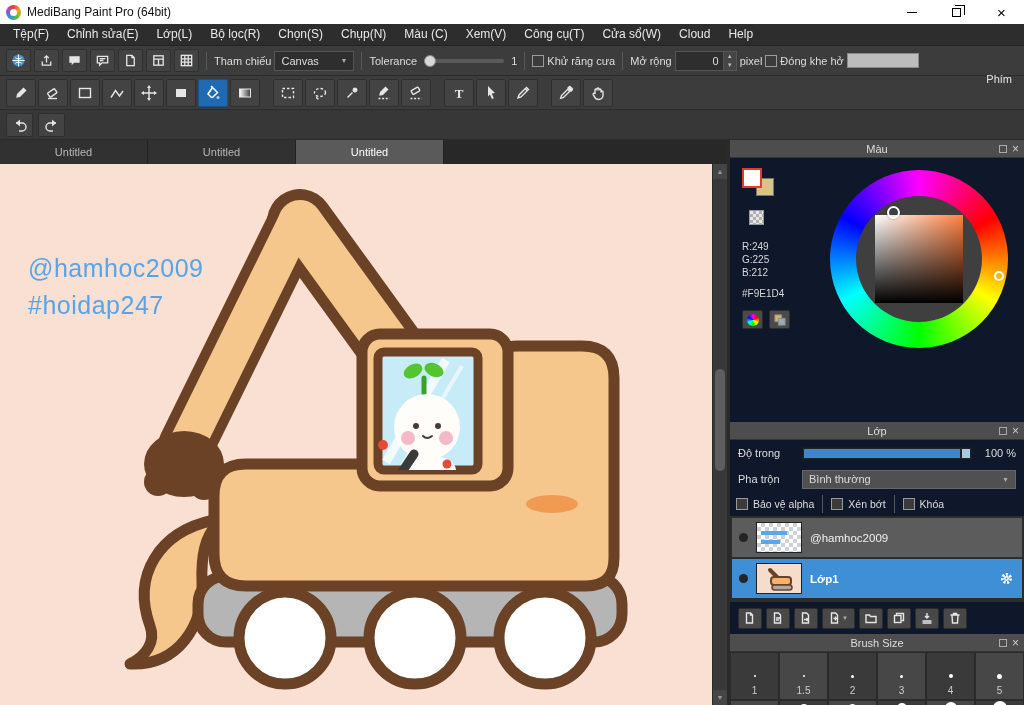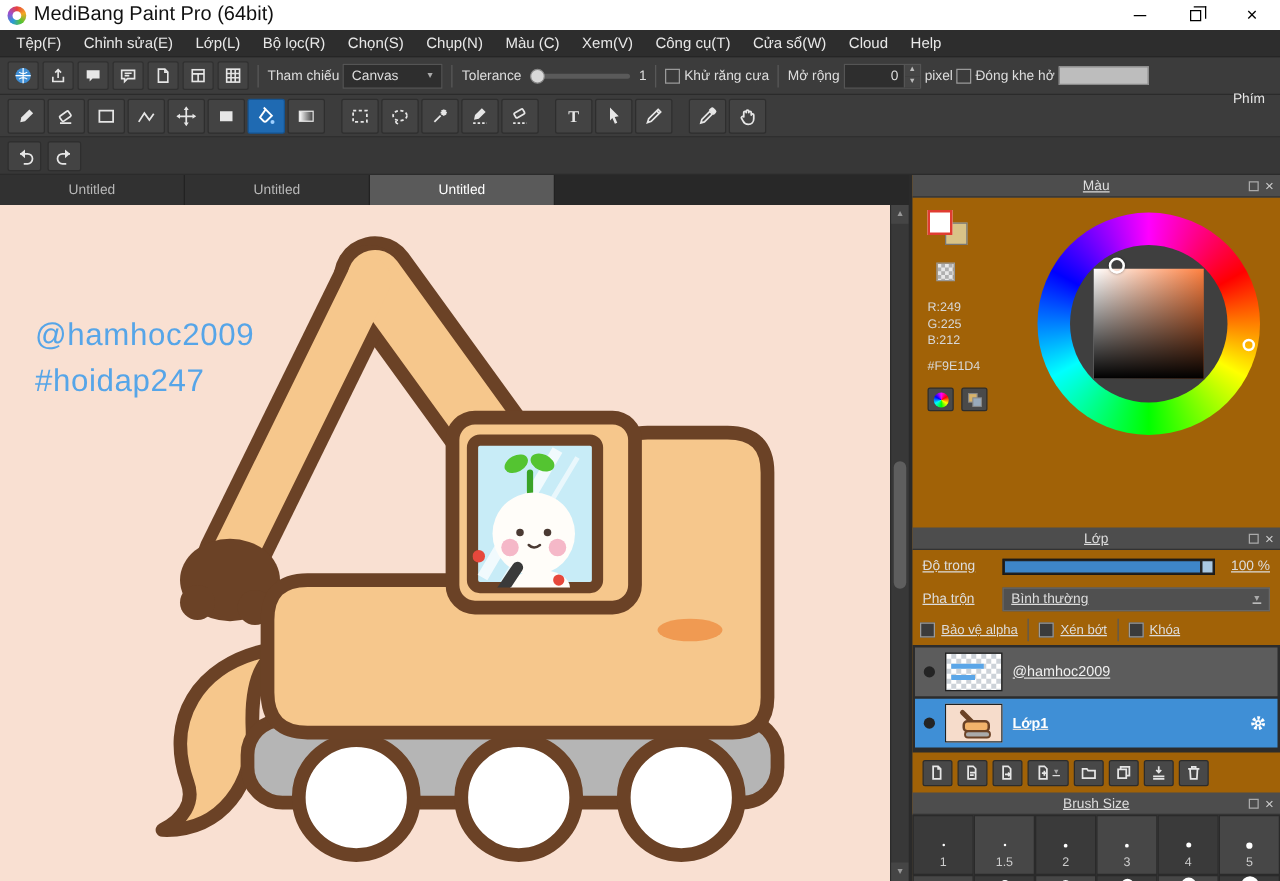--- a/index.html
+++ b/index.html
@@ -3,21 +3,21 @@
 <meta charset="utf-8">
 <style>
 * { margin:0; padding:0; box-sizing:border-box; }
 html,body { width:1024px; height:705px; overflow:hidden; }
 body { font-family:"Liberation Sans","DejaVu Sans",sans-serif; background:#3b3b3b; color:#ddd; font-size:12px; }
 
 
 .titlebar { height:24px; background:#ffffff; color:#000; display:flex; align-items:center; padding-left:6px; }
 .app-icon { width:15px; height:15px; border-radius:50%; background:conic-gradient(#e84040,#f5a623,#58c431,#2a9ad8,#9b4fd0,#e84040); position:relative; margin-right:6px; flex:none; }
 .app-icon::after { content:""; position:absolute; inset:4px; background:#fff; border-radius:50%; }
-.titlebar .title { font-size:16px; color:#111; }
+.titlebar .title { font-size:12px; color:#111; }
 .win-controls { margin-left:auto; display:flex; height:100%; }
 .win-btn { width:45px; height:100%; display:flex; align-items:center; justify-content:center; color:#000; }
 .min-glyph { width:10px; height:1px; background:#000; display:block; }
 .max-glyph { width:9px; height:9px; border:1px solid #000; position:relative; display:block; }
 .max-glyph::before { content:""; position:absolute; left:2px; top:-4px; width:9px; height:9px; border:1px solid #000; border-left:none; border-bottom:none; }
 .close-glyph { font-size:15px; line-height:1; }
 
 
 .menubar { height:22px; background:#2d2d2d; border-bottom:1px solid #232323; display:flex; align-items:center; padding:0 4px; }
 .menu-item { padding:0 9px; line-height:21px; font-size:12px; color:#e8e8e8; white-space:nowrap; }
@@ -65,21 +65,21 @@
 .watermark { position:absolute; left:28px; top:86px; color:#56a5e8; font-size:25px; line-height:37px; letter-spacing:.5px; }
 
 .vscroll { width:15px; background:#383838; border-left:1px solid #2b2b2b; display:flex; flex-direction:column; }
 .vs-btn { height:15px; display:flex; align-items:center; justify-content:center; font-size:7px; color:#999; background:#454545; flex:none; }
 .vs-track { flex:1; position:relative; }
 .vs-thumb { position:absolute; top:190px; left:2px; width:10px; height:102px; background:#5e5e5e; border-radius:5px; }
 
 .divider { width:3px; background:#2a2a2a; }
 
 
-.right { width:294px; background:#a16207; display:flex; flex-direction:column;text-decoration:underline; }
+.right { width:294px; background:#0f172a; display:flex; flex-direction:column; }
 .panel-header { height:18px; background:#4d4d4d; border-bottom:1px solid #333; display:flex; align-items:center; justify-content:center; position:relative; font-size:11px; color:#ddd; flex:none; }
 .ph-icons { position:absolute; right:5px; top:0; height:100%; display:flex; align-items:center; gap:5px; }
 .ph-pop { width:8px; height:8px; border:1px solid #aaa; display:block; }
 .ph-close { font-size:12px; color:#ccc; line-height:1; }
 
 
 .color-body { height:264px; position:relative; flex:none; }
 .swatch-bg2 { position:absolute; left:26px; top:20px; width:18px; height:18px; background:#d9c387; border:1px solid #777; }
 .swatch-fg { position:absolute; left:12px; top:10px; width:20px; height:20px; background:#fff; border:2px solid #e03c31; }
 .swatch-trans { position:absolute; left:19px; top:52px; width:15px; height:15px; border:1px solid #999; background:repeating-conic-gradient(#b0b0b0 0% 25%, #e8e8e8 0% 50%) 0 0/6px 6px; }

